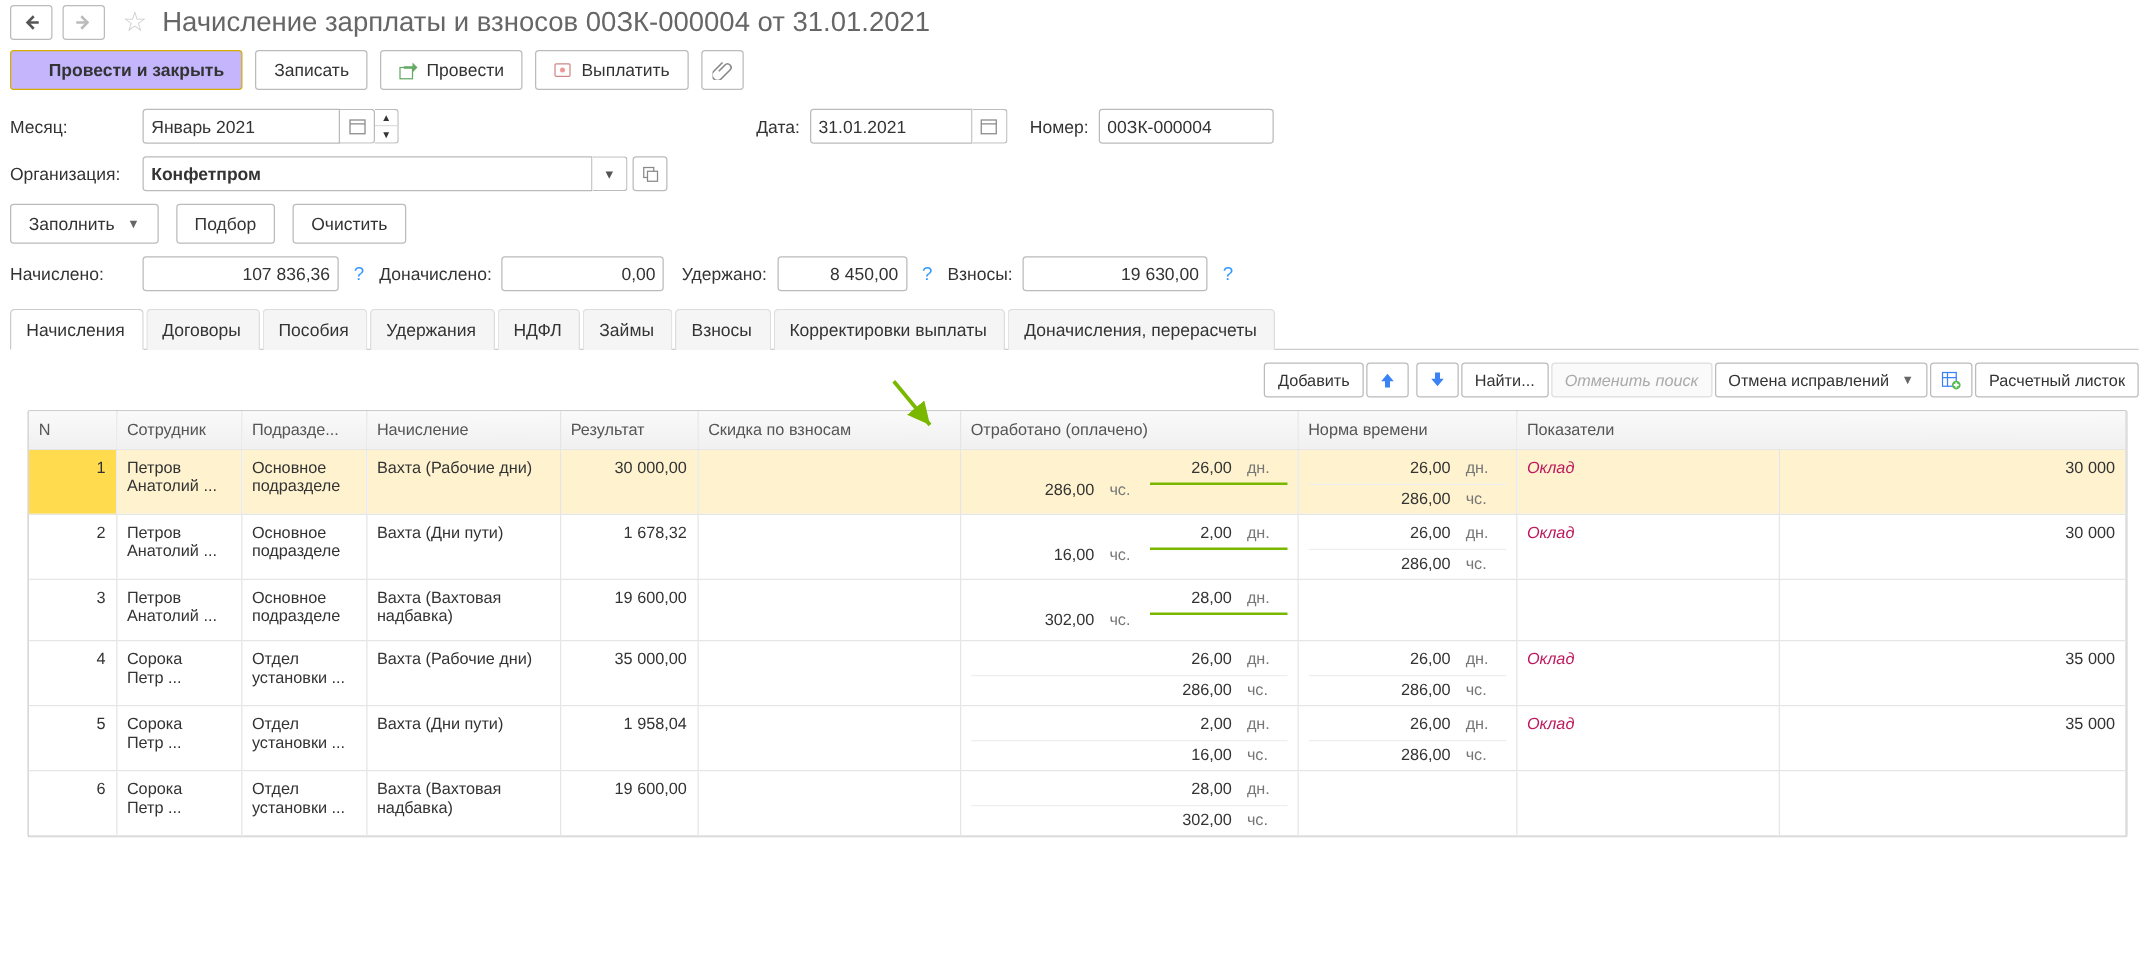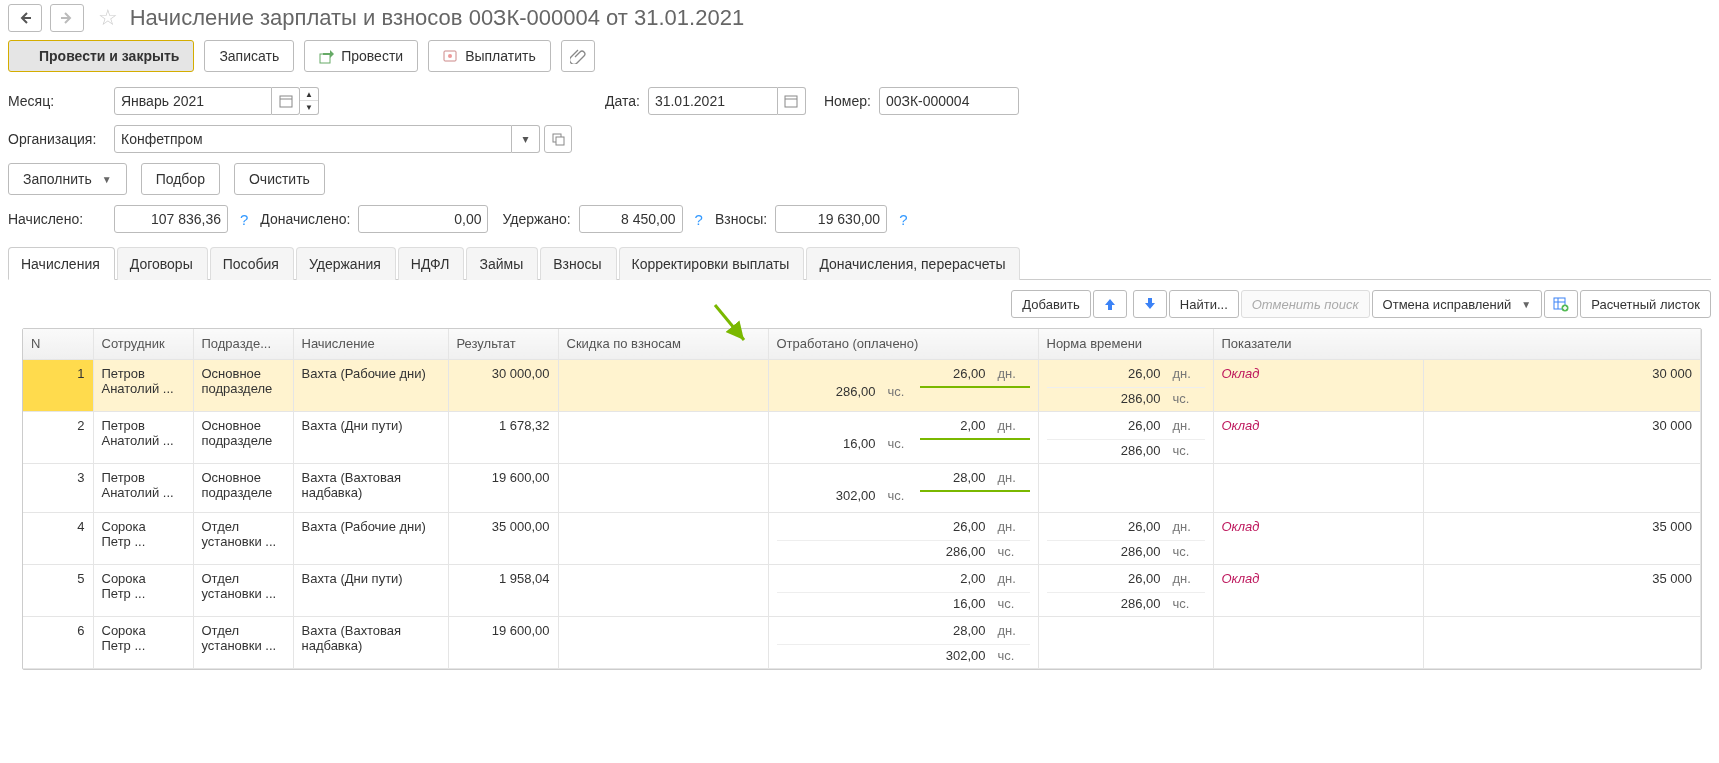--- a/index.html
+++ b/index.html
@@ -17,21 +17,21 @@
   .page-title { font-size:22px; color:#666; font-weight:400; }
 
   
   .toolbar { display:flex; gap:10px; padding:2px 0 10px 0; }
   .btn {
     height:32px; padding:0 14px; border:1px solid #bbb; border-radius:3px;
     background:#fff; color:#333; display:inline-flex; align-items:center; gap:6px;
     font-size:14px; cursor:pointer;
   }
   .btn-small { height:28px; padding:0 10px; font-size:13px; }
-  .btn-primary { background:#e5e5e5; border-color:#d4ad00; font-weight:600;padding-left:30px; }
+  .btn-primary { background:#c4b5fd; border-color:#d4ad00; font-weight:600;padding-left:30px; }
   .btn-icon-only { width:34px; padding:0; justify-content:center; }
   .btn-disabled { color:#aaa; border-color:#ddd; background:#fafafa; cursor:default;font-style:italic; }
   svg.ico { width:16px; height:16px; flex:0 0 16px; }
   .caret { font-size:10px; color:#666; margin-left:4px; }
 
   
   .form-row { display:flex; align-items:center; gap:8px; padding:5px 0; }
   .form-label { font-size:14px; color:#333; }
   .input {
     height:28px; border:1px solid #bbb; border-radius:3px; padding:0 6px;
@@ -164,21 +164,21 @@
     </span>
   </span>
 
   <span class="form-label" style="margin-left:10px">Номер:</span>
   <input class="input" style="width: 140px;" value="00ЗК-000004">
 </div>
 
 <div class="form-row">
   <span class="form-label" style="width:98px">Организация:</span>
   <span class="input-group">
-    <input class="input" style="width: 398px;" value="Конфетпром">
+    <input class="input" style="width: 360px; font-weight: bold;" value="Конфетпром">
     <span class="adorn">▾</span>
     <span class="adorn" style="border-left:1px solid #bbb; border-radius:3px; margin-left:4px">
       <svg class="ico" viewBox="0 0 16 16">
           <rect x="3" y="3" width="8" height="8" fill="none" stroke="#888"></rect>
           <rect x="6" y="6" width="8" height="8" fill="#fff" stroke="#888"></rect>
         </svg>
     </span>
   </span>
 </div>
 
@@ -186,32 +186,32 @@
   <button class="btn">
     <span>Заполнить</span>
       <span class="caret">▼</span>
   </button>
   <button class="btn">Подбор</button>
   <button class="btn">Очистить</button>
 </div>
 
 <div class="form-row">
   <span class="form-label" style="width:98px">Начислено:</span>
-  <input class="input input-right" style="width: 114px; padding-left: 21px;" value="107 836,36">
+  <input class="input input-right" style="width: 157px; padding-left: 21px;" value="107 836,36">
   <span class="qmark">?</span>
 
   <span class="form-label">Доначислено:</span>
   <input class="input input-right" style="width: 130px;" value="0,00">
 
   <span class="form-label" style="margin-left:6px">Удержано:</span>
   <input class="input input-right" style="width: 104px;" value="8 450,00">
   <span class="qmark">?</span>
 
   <span class="form-label">Взносы:</span>
-  <input class="input input-right" style="width: 112px;" value="19 630,00">
+  <input class="input input-right" style="width: 148px;" value="19 630,00">
   <span class="qmark">?</span>
 </div>
 
 <div class="tabs" id="tabs-bar">
     <div class="tab active">Начисления</div>
     <div class="tab">Договоры</div>
     <div class="tab">Пособия</div>
     <div class="tab">Удержания</div>
     <div class="tab">НДФЛ</div>
     <div class="tab">Займы</div>

